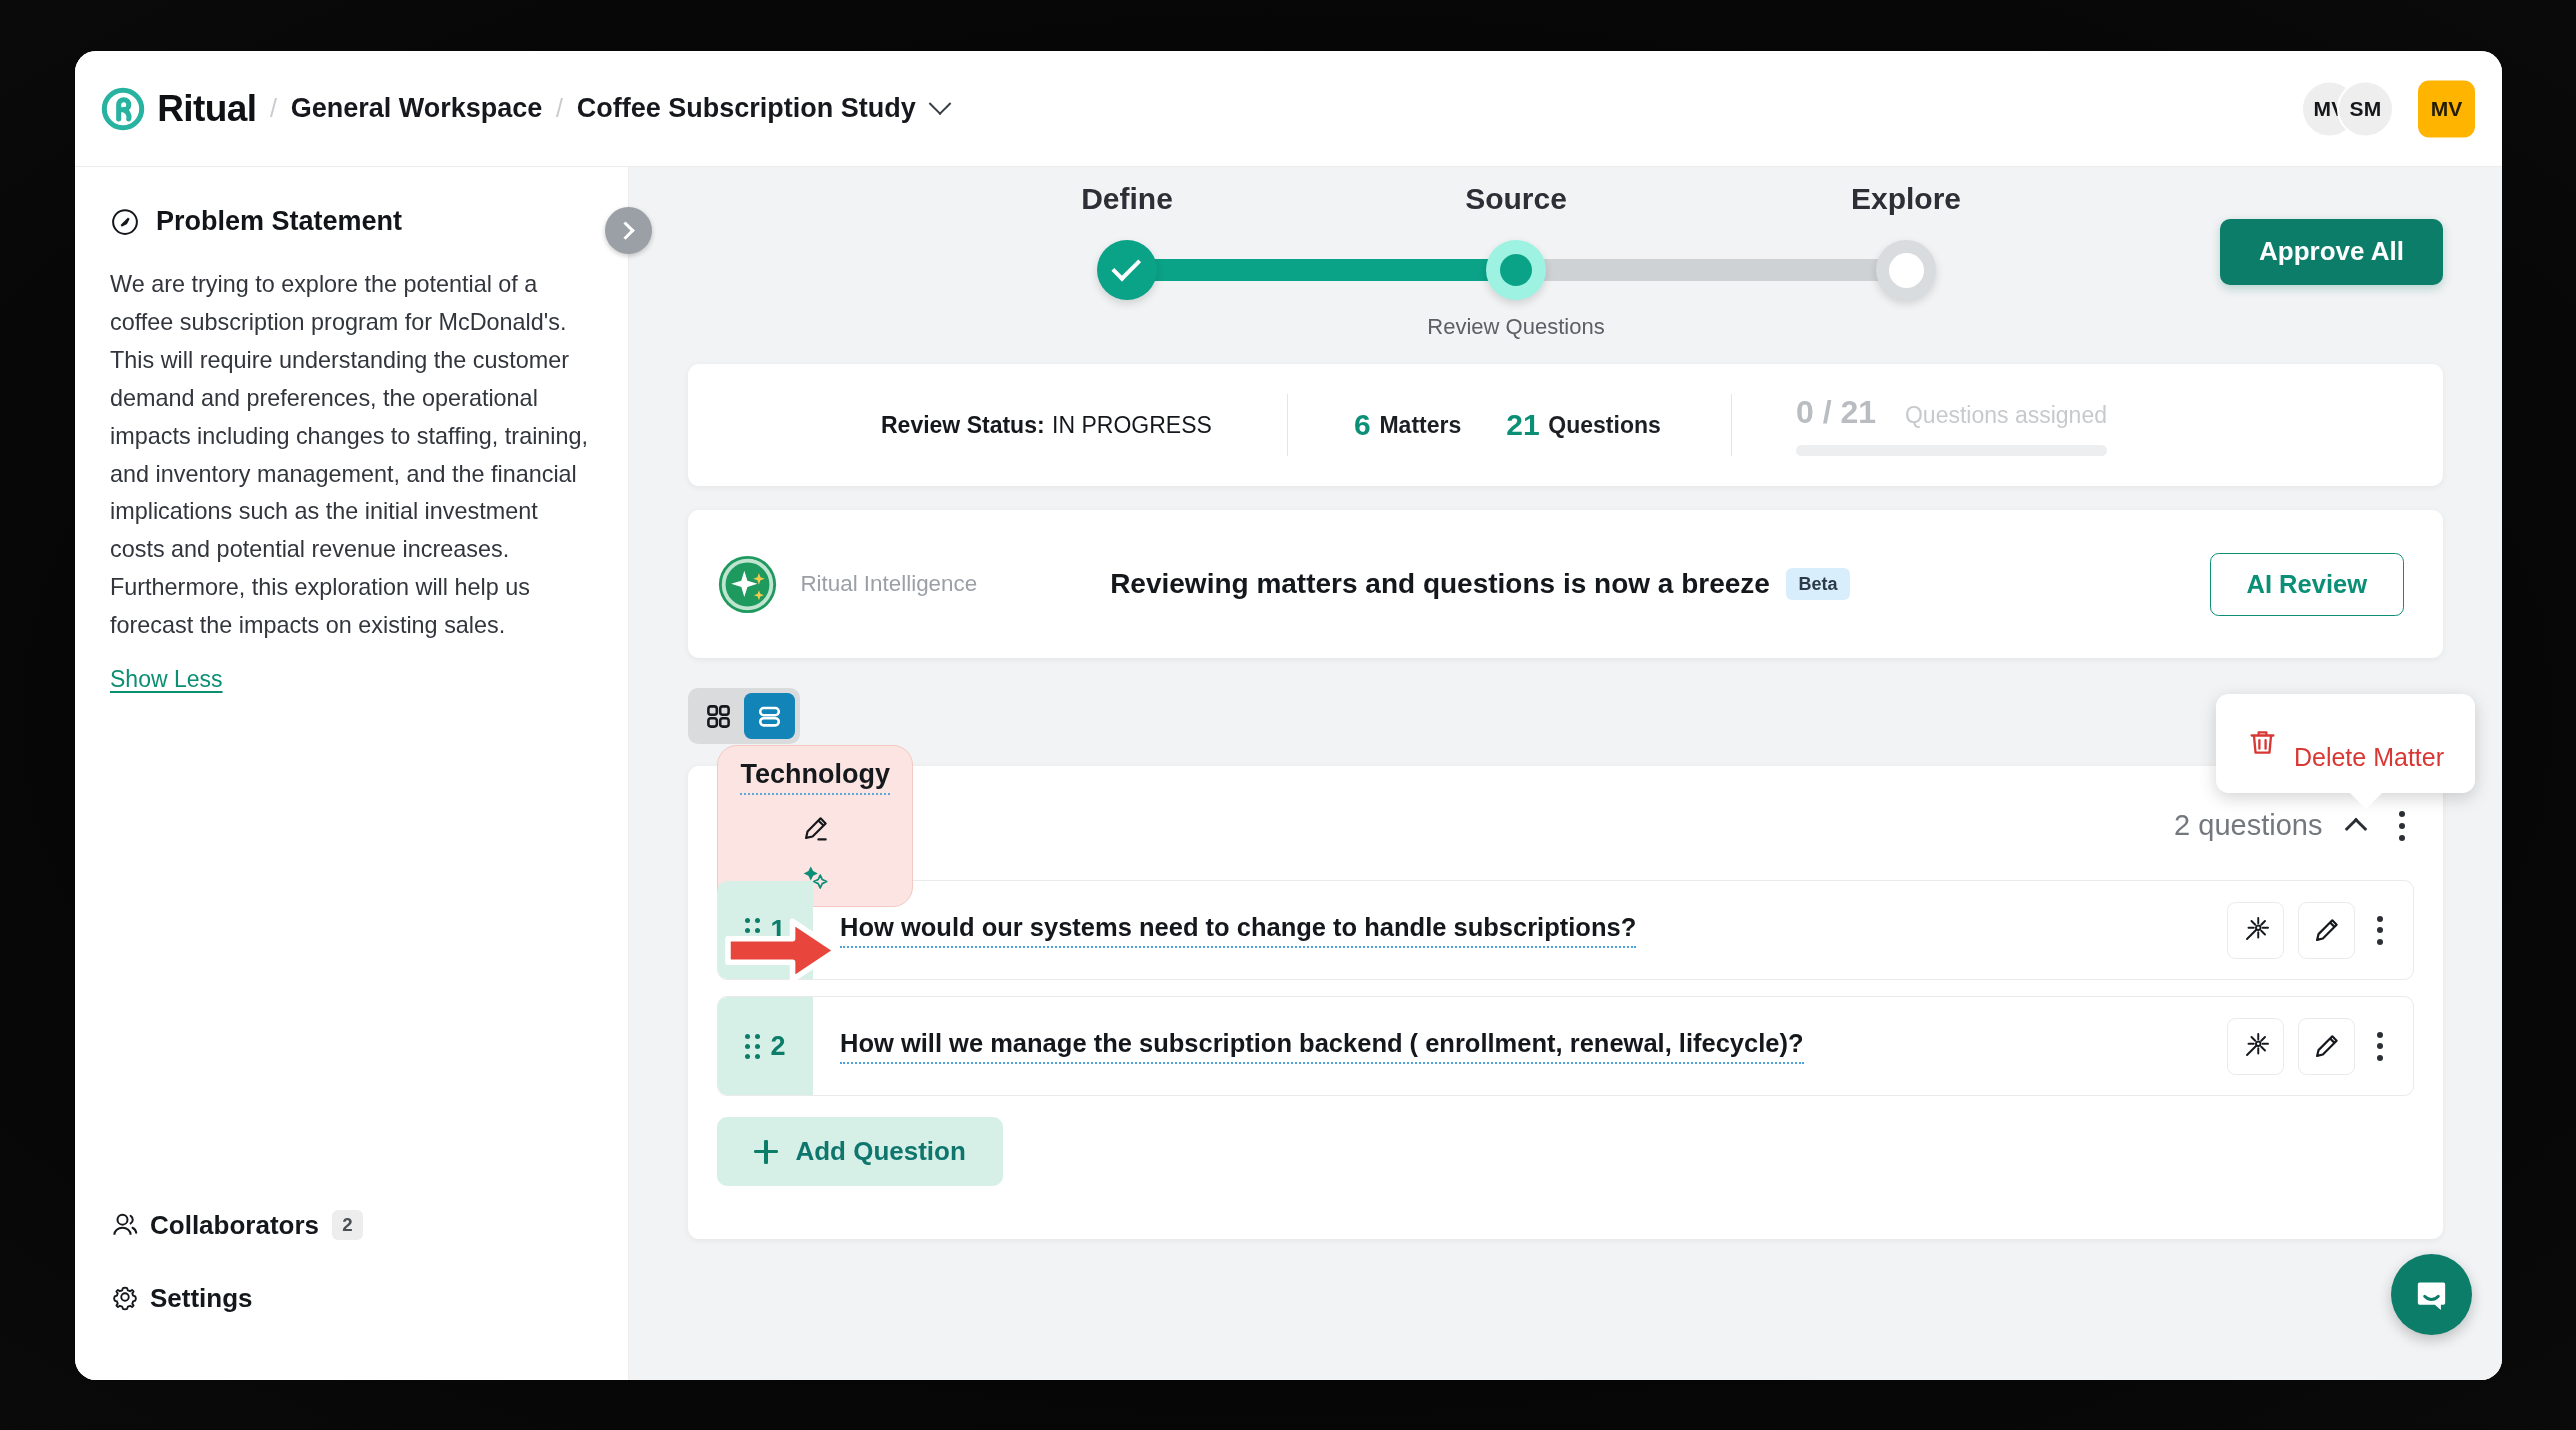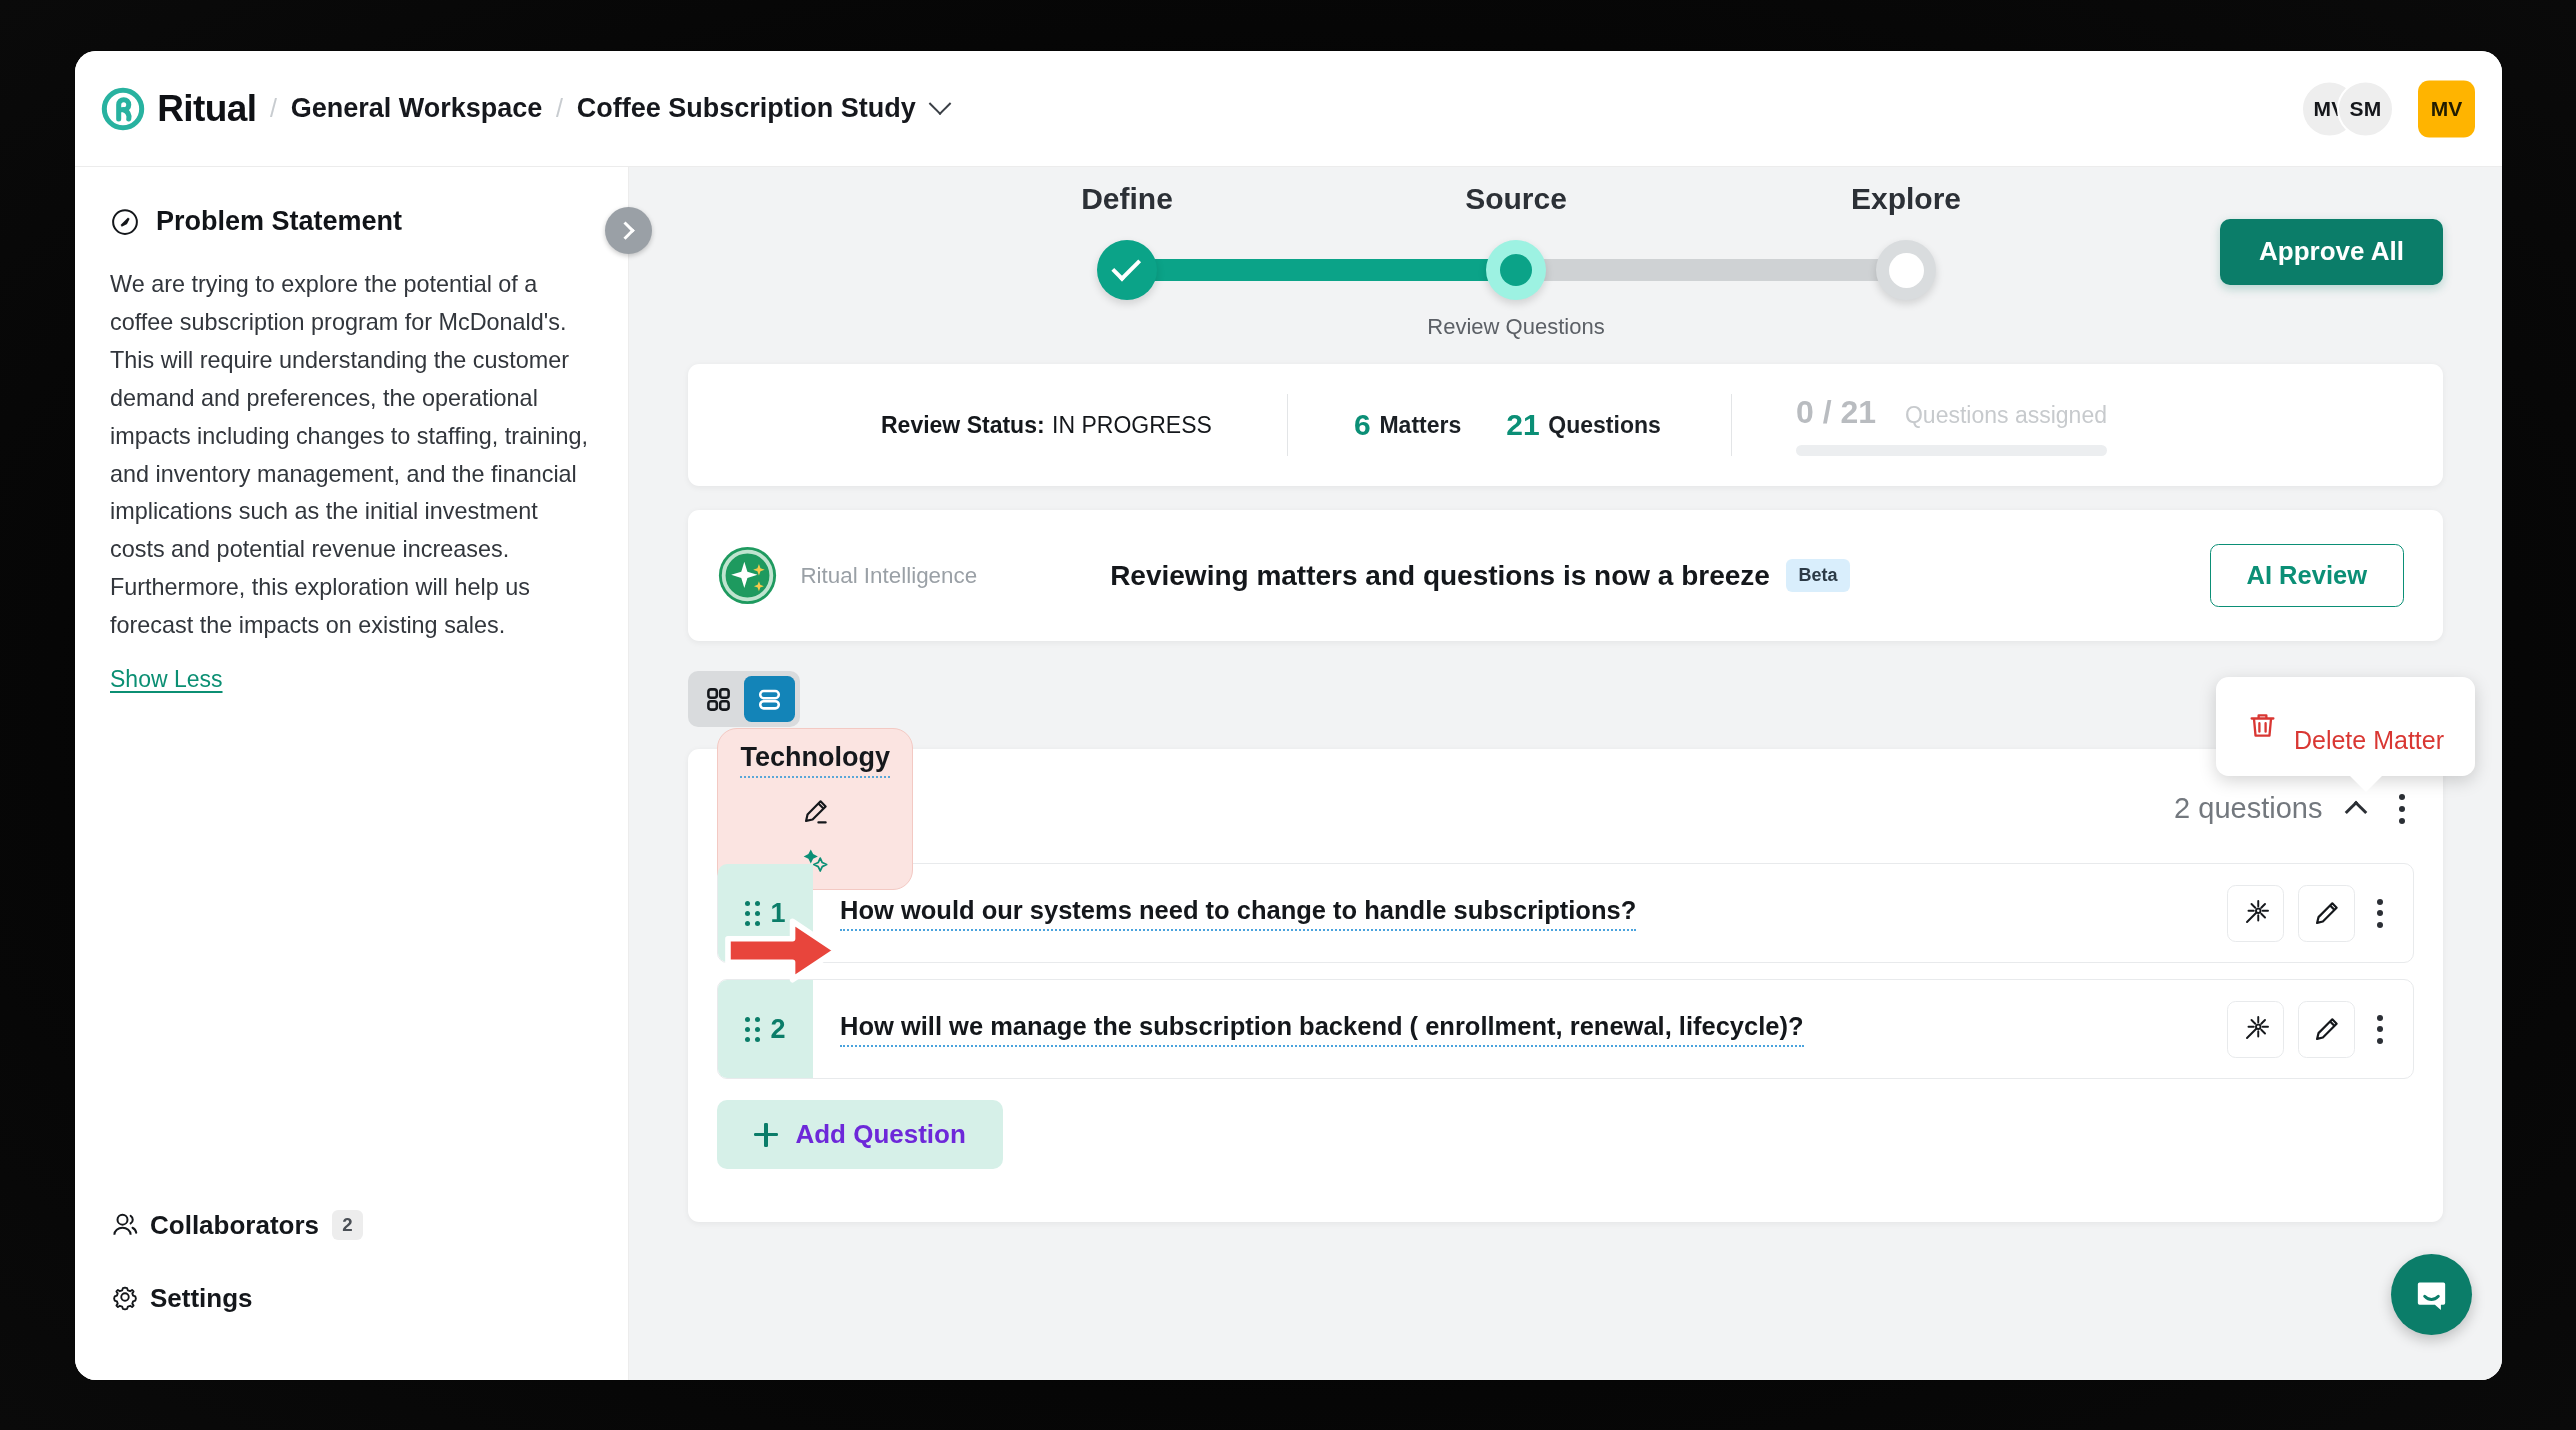--- a/index.html
+++ b/index.html
@@ -171,21 +171,21 @@
   .metric-num { font-size: 30px; font-weight: 700; color:#0B8F76; }
   .metric-lbl { font-size: 23px; font-weight: 600; color:#1b1f24; margin-left: 8.7px;}
   .assigned-num { font-size: 32px; font-weight: 700; color:#b9bcc0; }
   .assigned-lbl { font-size: 23px; color:#c7cacd; margin-left: 13.7px; }
   .assign-bar {
     width: 311px; height: 11.2px; border-radius: 5.6px; background:#eceef0; margin-top: 13.7px;
   }
 
   
   #ai-card {
-    height: 131px; display:flex; align-items:center; margin-top: 24px;
+    height: 148px; display:flex; align-items:center; margin-top: 24px;
     padding: 0 39px 0 29px;
   }
   .ri-icon { width: 61px; height: 61px; flex:0 0 auto; }
   .ri-label { font-size: 22.4px; color:#9aa0a6; margin-left: 22.4px; }
   .ai-headline {
     font-size: 28px; font-weight: 700; color:#14171b; margin-left: 133px;
   }
   .beta-badge {
     background:#d9eefc; color:#2b3a46; font-size: 18px; font-weight: 600;
     border-radius: 6.2px; padding: 5.6px 12.5px; margin-left: 16px;
@@ -266,21 +266,21 @@
     border-bottom: 2.5px dotted #4aa3dd; padding-bottom: 3.7px;
   }
   .qactions { display:flex; align-items:center; gap: 13.7px; padding-right: 21px; }
   .icon-btn {
     width: 57px; height: 57px; border: 1.2px solid #e8eaec; border-radius: 8.7px;
     display:flex; align-items:center; justify-content:center; cursor:pointer;
     background:#fff;
   }
 
   #add-question {
-    margin-top: 21px; background:#d6f0e8; color:#6d28d9; border:none;
+    margin-top: 21px; background:#d6f0e8; color:#0f766e; border:none;
     border-radius: 10px; font-size: 26px; font-weight: 700;
     padding: 18.7px 37px; display:flex; align-items:center; gap: 17.4px;
     cursor:pointer; font-family: inherit;
   }
   .plus {
     position:relative; width: 24px; height: 24px; flex:0 0 auto;
   }
   .plus:before, .plus:after {
     content:""; position:absolute; background:#0B7D69; border-radius:1.2px;
   }

